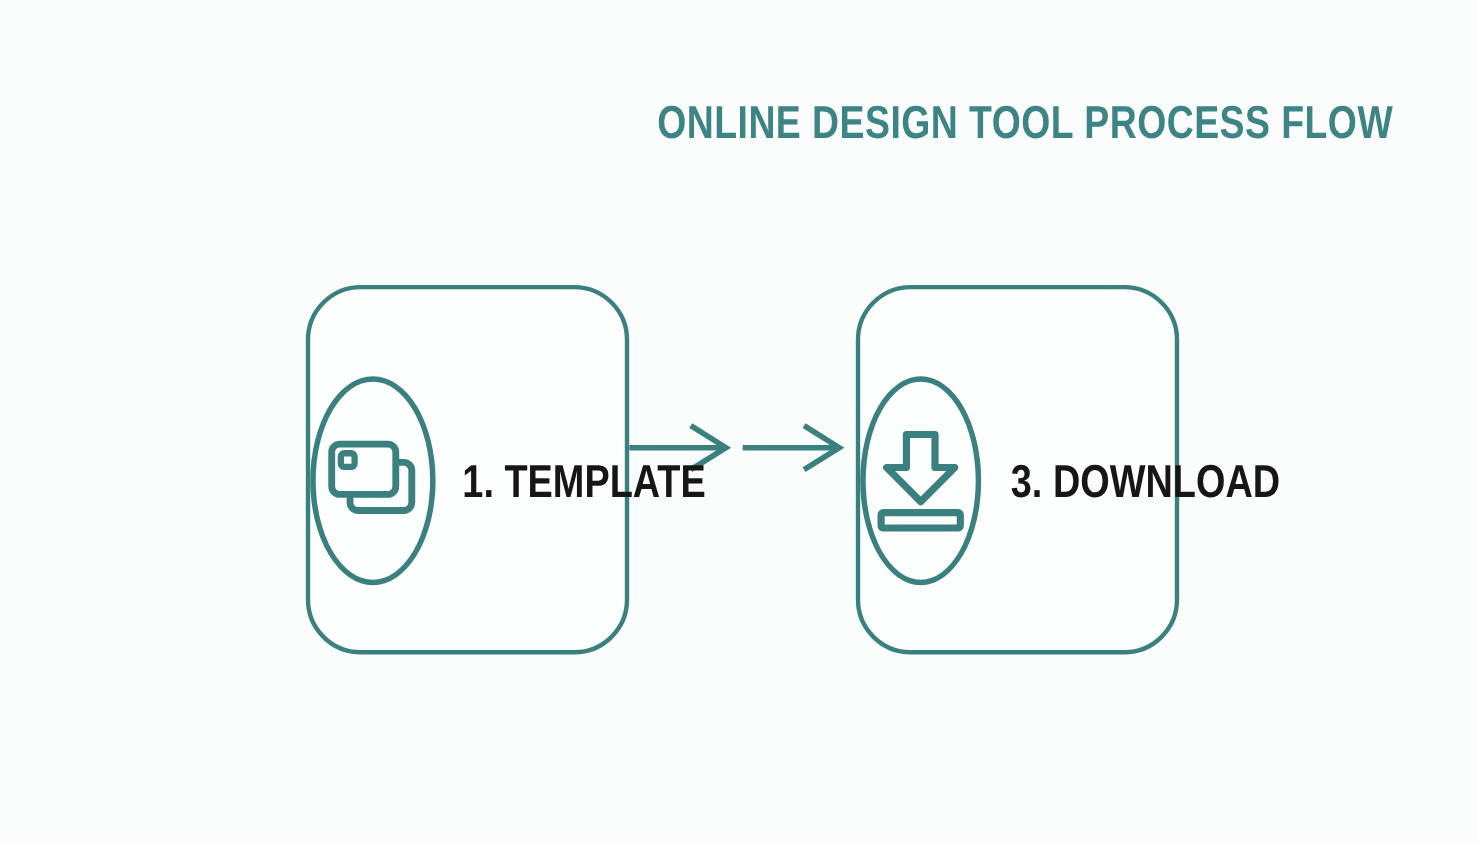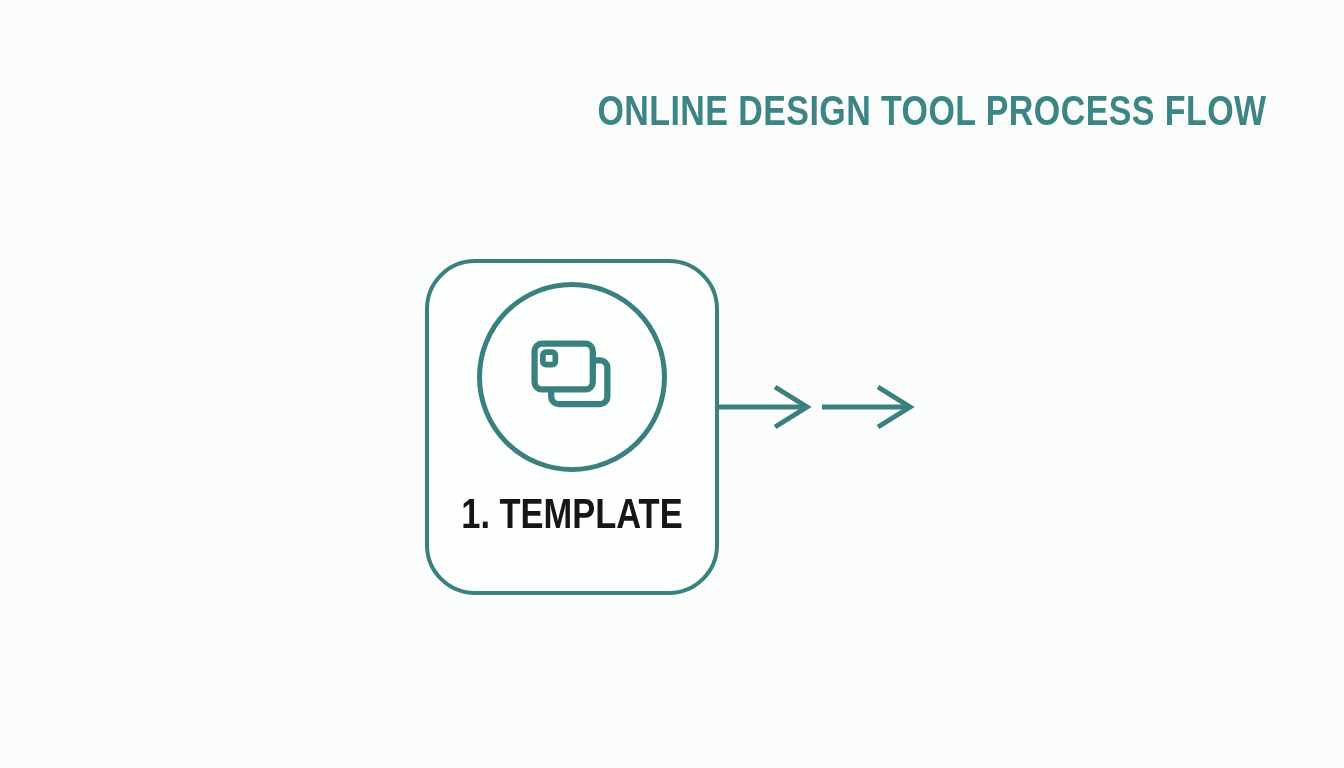--- a/index.html
+++ b/index.html
@@ -47,21 +47,21 @@
     justify-content: center;
     align-items: center;
   }
   .step-card {
     width: 294px;
     height: 336px;
     border: 4.5px solid var(--teal-stroke);
     border-radius: 50px;
     background: var(--card-bg);
     display: flex;
-    flex-direction: column;
+    flex-direction: row;
     align-items: center;
   }
   .icon-circle {
     margin-top: 19px;
     width: 190px;
     height: 190px;
     border: 5px solid var(--teal-stroke);
     border-radius: 50%;
     display: flex;
     align-items: center;
@@ -119,15 +119,24 @@
       <line x1="0" y1="32" x2="85" y2="32"></line>
       <polyline points="56,12 88,32 56,52"></polyline>
     </svg>
 
 
     <svg class="arrow-svg" width="103" height="64" viewBox="0 0 103 64">
       <line x1="0" y1="32" x2="85" y2="32"></line>
       <polyline points="56,12 88,32 56,52"></polyline>
     </svg>
 
+    <div class="step-card">
+      <div class="icon-circle">
+        <svg width="100" height="100" viewBox="0 0 100 100">
+          <path class="ic-stroke" stroke-width="6.5" d="M 37 8 H 63 V 38 H 81 L 50 69 L 19 38 H 37 Z"></path>
+          <rect class="ic-stroke" x="14" y="79" width="72" height="14" rx="2" stroke-width="6.5"></rect>
+        </svg>
+      </div>
+      <div class="step-label">3. DOWNLOAD</div>
+    </div>
 
   </div>
 </div>
 
 </body></html>

